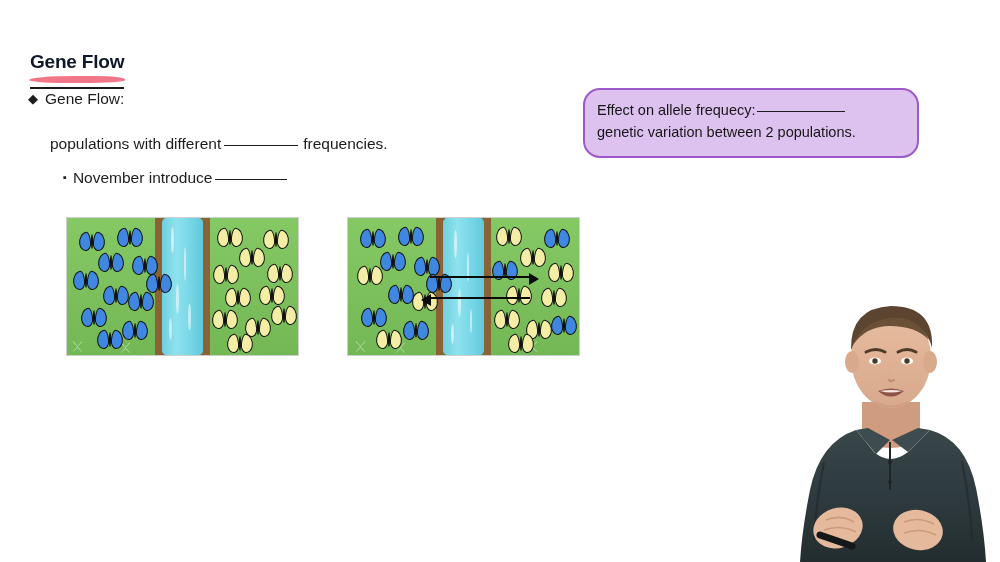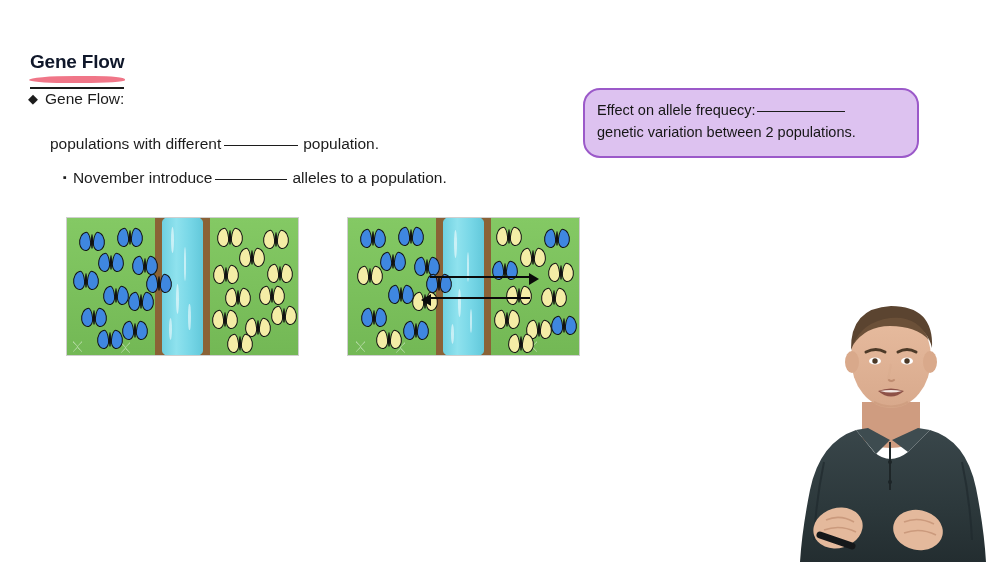--- a/index.html
+++ b/index.html
@@ -241,28 +241,27 @@
 <div id="title-highlight"></div>
 
 <div class="bullet-row" id="bullet-1">
   <span class="diamond-glyph">◆</span>
   <span class="bold-lead">Gene Flow:</span>
 </div>
 
 <div class="bullet-row" id="bullet-1-cont">
   <span>populations with different</span>
   <span class="blank-line"></span>
-  <span>population.</span>
+  <span>frequencies.</span>
 </div>
 
 <div class="bullet-row" id="bullet-2">
   <span class="square-glyph">▪</span>
   <span>November introduce</span>
   <span class="blank-line narrow"></span>
-  <span>alleles to a population.</span>
 </div>
 
 <div id="effect-box">
   <div class="effect-line">
     <span>Effect on allele frequecy:</span><span class="effect-blank"></span>
   </div>
   <div class="effect-line">genetic variation between 2 populations.</div>
 </div>
 
 <div class="illus" id="illus-left">

